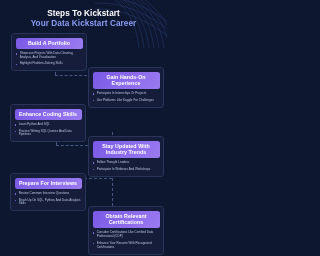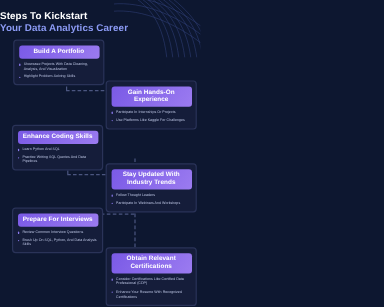--- a/index.html
+++ b/index.html
@@ -6,21 +6,21 @@
   body{
     width:167px;height:256px;overflow:hidden;
     background:#0d1730;
     font-family:"Liberation Sans",sans-serif;
     position:relative;
   }
   #root{position:absolute;inset:0;overflow:hidden;}
 
   .waves{position:absolute;top:-4px;right:-6px;width:78px;height:52px;pointer-events:none;}
 
-  .header{position:absolute;top:9px;left:0;width:167px;text-align:left;}
+  .header{position:absolute;top:9px;left:0;width:167px;text-align:center;}
   .h-line1{
     font-size:8.2px;font-weight:bold;color:#ffffff;
     letter-spacing:.08px;line-height:10px;
   }
   .h-line2{
     font-size:8.2px;font-weight:bold;color:#8c9bf5;
     letter-spacing:.08px;line-height:10.5px;
   }
 
   .conn{position:absolute;pointer-events:none;}
@@ -79,21 +79,21 @@
       <path d="M32 -6 C 56 10, 70 24, 74 52"></path>
       <path d="M37 -6 C 61 11, 75 25, 79 52"></path>
       <path d="M-6 2 C 18 -2, 48 6, 78 30"></path>
       <path d="M-6 8 C 18 4, 48 13, 78 37"></path>
       <path d="M-6 14 C 18 10, 48 20, 78 44"></path>
     </g>
   </svg>
 
   <div class="header">
     <div class="h-line1">Steps To Kickstart</div>
-    <div class="h-line2">Your Data Analytics Career</div>
+    <div class="h-line2">Your Data Kickstart Career</div>
   </div>
 
   <div class="conn dash-v" style="left:55px;top:66px;height:9px;"></div>
   <div class="conn dash-h" style="left:55px;top:75px;width:56px;"></div>
   <div class="conn dash-v" style="left:111px;top:75px;height:28px;"></div>
 
   <div class="conn dash-v" style="left:111px;top:103px;height:0px;"></div>
   <div class="conn dash-h" style="left:56px;top:145px;width:56px;"></div>
   <div class="conn dash-v" style="left:56px;top:137px;height:8px;"></div>
   <div class="conn dash-v" style="left:112px;top:132px;height:13px;"></div>

